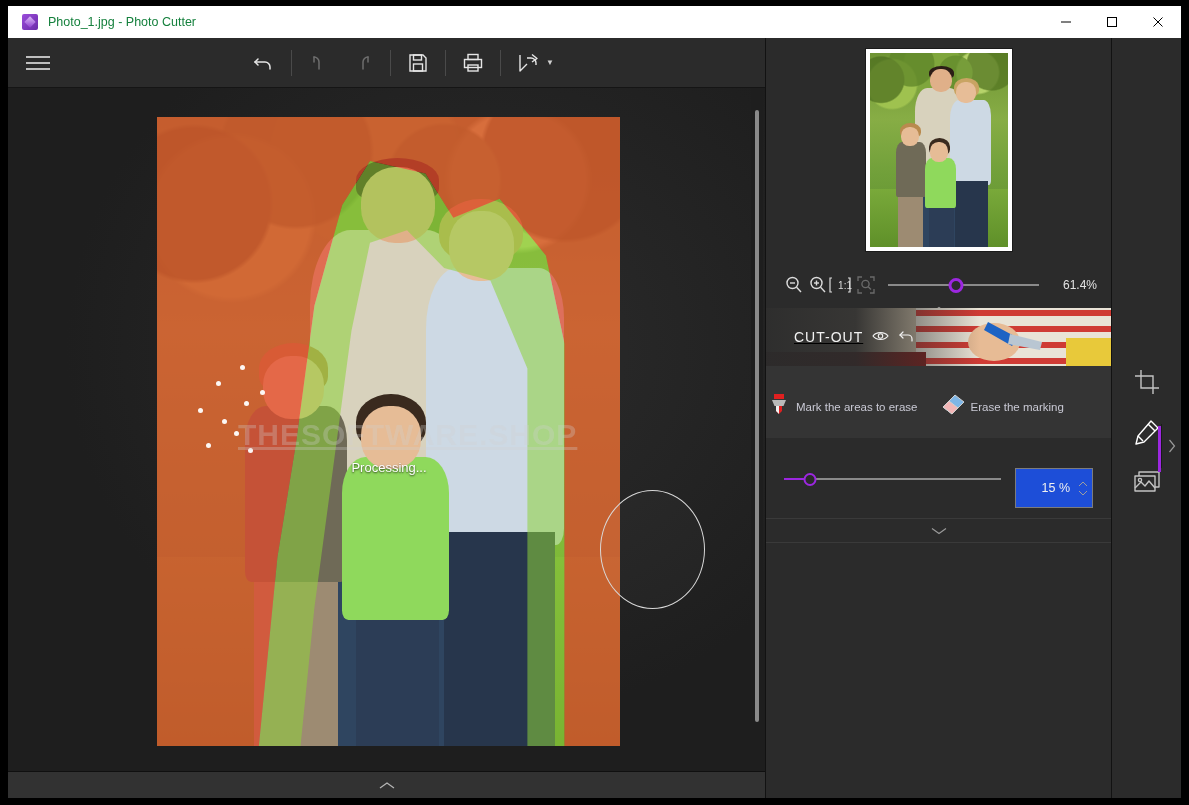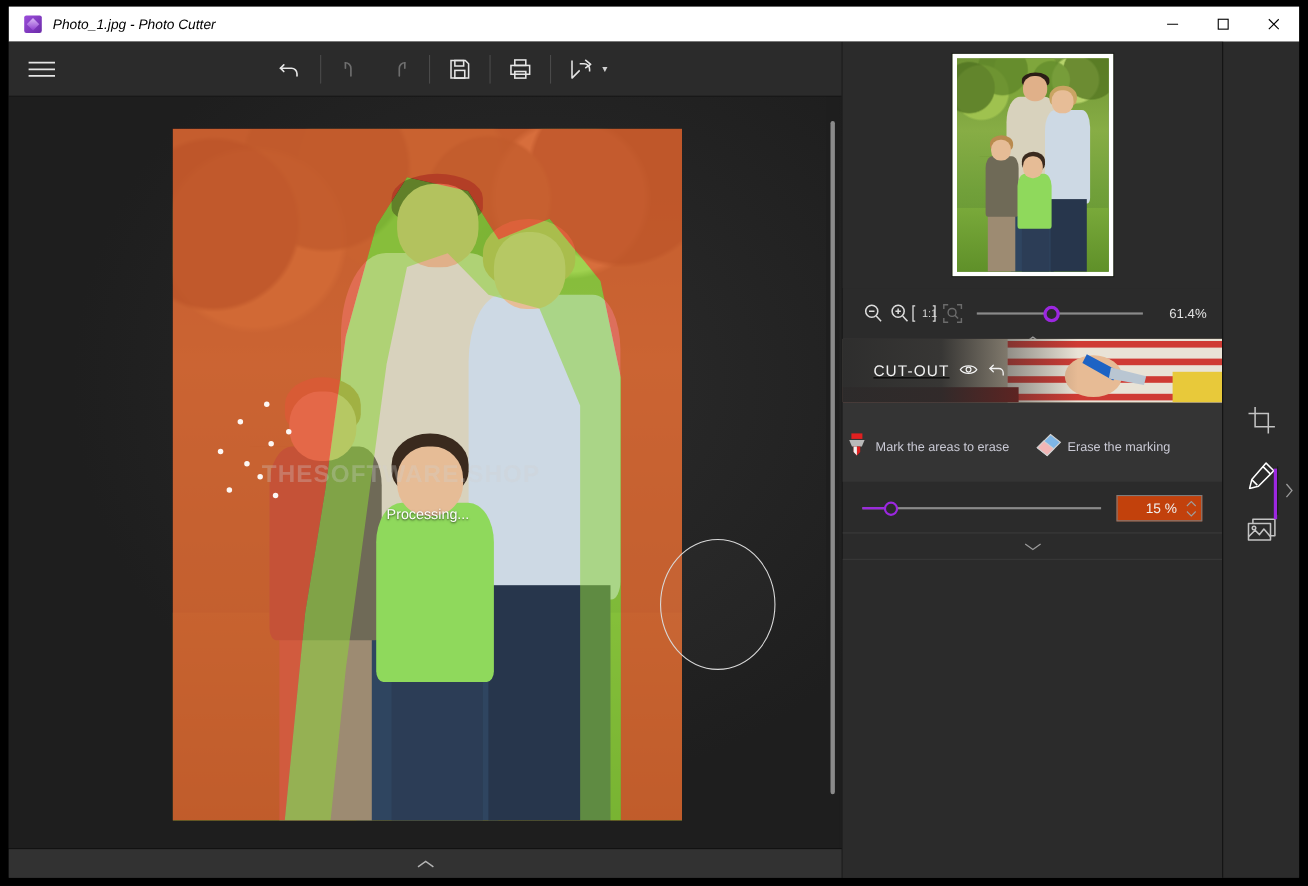--- a/index.html
+++ b/index.html
@@ -27,23 +27,22 @@
     background: linear-gradient(135deg,#9b4ddb 0%, #6b2ba8 100%);
     border-radius: 2px; position: relative;
   }
   .title-icon:after {
     content: ""; position: absolute; left: 3px; top: 3px;
     width: 10px; height: 10px;
     background: linear-gradient(135deg,#d9b8f5 0%, #8f3fd0 100%);
     transform: rotate(45deg) scale(.8);
   }
   .title-text {
-    margin-left: 10px; font-size: 12.5px; color: #000000;
+    margin-left: 10px; font-size: 12.5px; color: #15803d;
     white-space: nowrap;
-    font-style: italic;
   }
   .wincontrols { margin-left: auto; display: flex; height: 32px; }
   .wincontrol {
     width: 46px; height: 32px;
     display: flex; align-items: center; justify-content: center;
     color: #000;
   }
   .wincontrol svg { display: block; }
 
   
@@ -176,23 +175,23 @@
     border-radius: 50%; background: #ffffff; opacity: .95;
   }
   .brush-cursor {
     position: absolute; left: 592px; top: 402px;
     width: 105px; height: 119px;
     border: 1.5px solid #d8d8d8; border-radius: 50%;
     background: rgba(255,255,255,.02);
   }
   .watermark {
     position: absolute; left: 230px; top: 330px;
-    font-size: 22px; font-weight: bold; letter-spacing: 1px;
+    font-size: 30px; font-weight: bold; letter-spacing: 1px;
     color: rgba(210,210,210,.30);
-    white-space: nowrap; pointer-events: none;
+    white-space: nowrap; pointer-events: none; text-decoration: underline;
   }
   .wm-logo {
     position: absolute; left: 330px; top: 50px;
     font-size: 200px; font-weight: bold;
     color: rgba(255,255,255,.025);
     line-height: 1; pointer-events: none;
   }
   .canvas-scrollbar {
     position: absolute; right: 2px; top: 0; width: 12px; height: 100%;
     background: #1e1e1e;
@@ -294,23 +293,23 @@
   .sl-body { display: flex; align-items: center; gap: 14px; }
   .sl-track-wrap { position: relative; flex: 1; height: 18px; display: flex; align-items: center; }
   .sl-track { width: 100%; height: 1.5px; background: #8a8a8a; }
   .sl-fill { position: absolute; left: 0; height: 2px; background: #9c27e0; }
   .sl-knob {
     position: absolute; width: 13px; height: 13px;
     border: 2.5px solid #9c27e0; border-radius: 50%;
     background: #2b2b2b; transform: translateX(-50%);
   }
   .spin {
-    width: 78px; height: 24px; background: #c2410c;
+    width: 78px; height: 40px; background: #1d4ed8;
     border: 1px solid #7c7c7c;
-    display: flex; align-items: center;
+    display: flex; align-items: center; margin-top: 18px;
   }
   .spin-val {
     flex: 1; text-align: right; padding-right: 6px;
     font-size: 12.5px; color: #f0f0f0;
   }
   .spin-btns {
     width: 16px; display: flex; flex-direction: column;
     align-items: center; justify-content: center;
     color: #9e9e9e; padding-right: 3px;
   }

